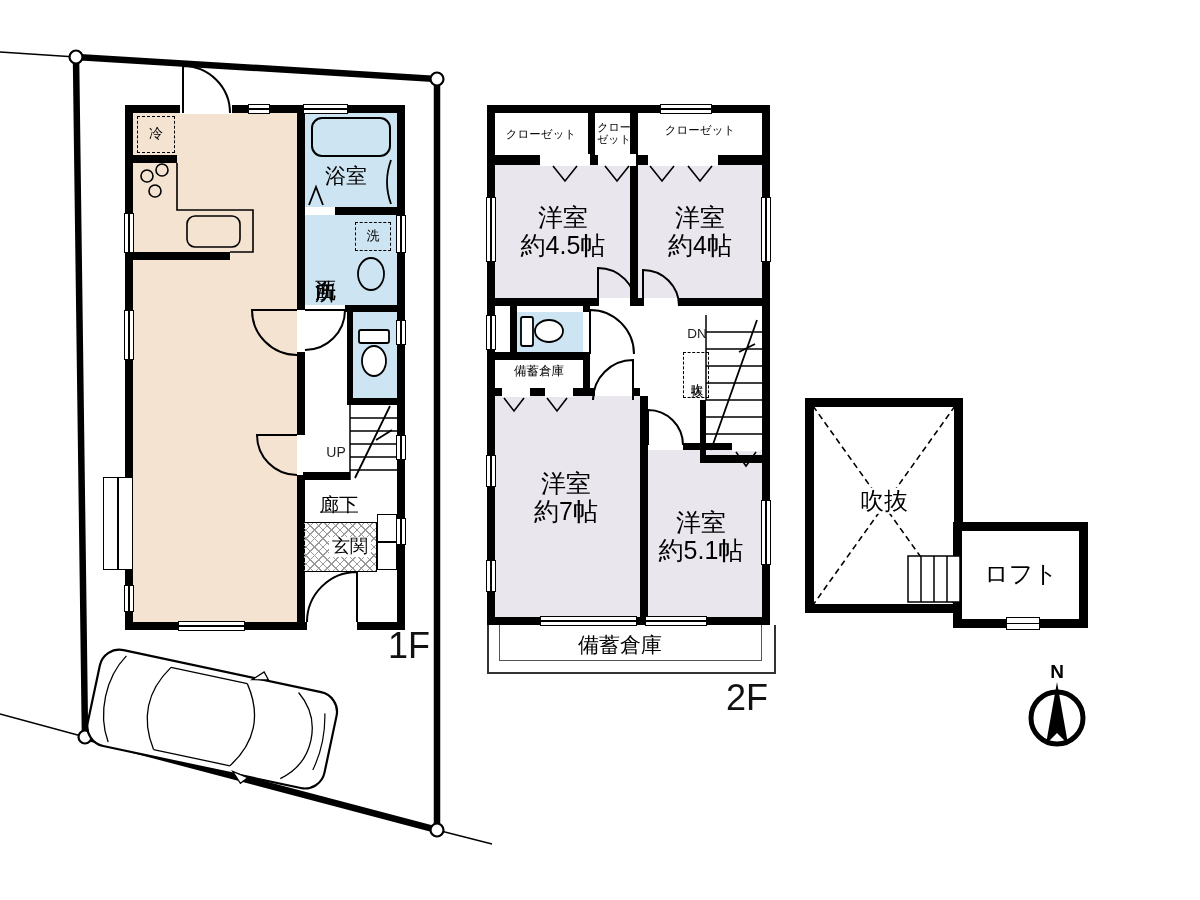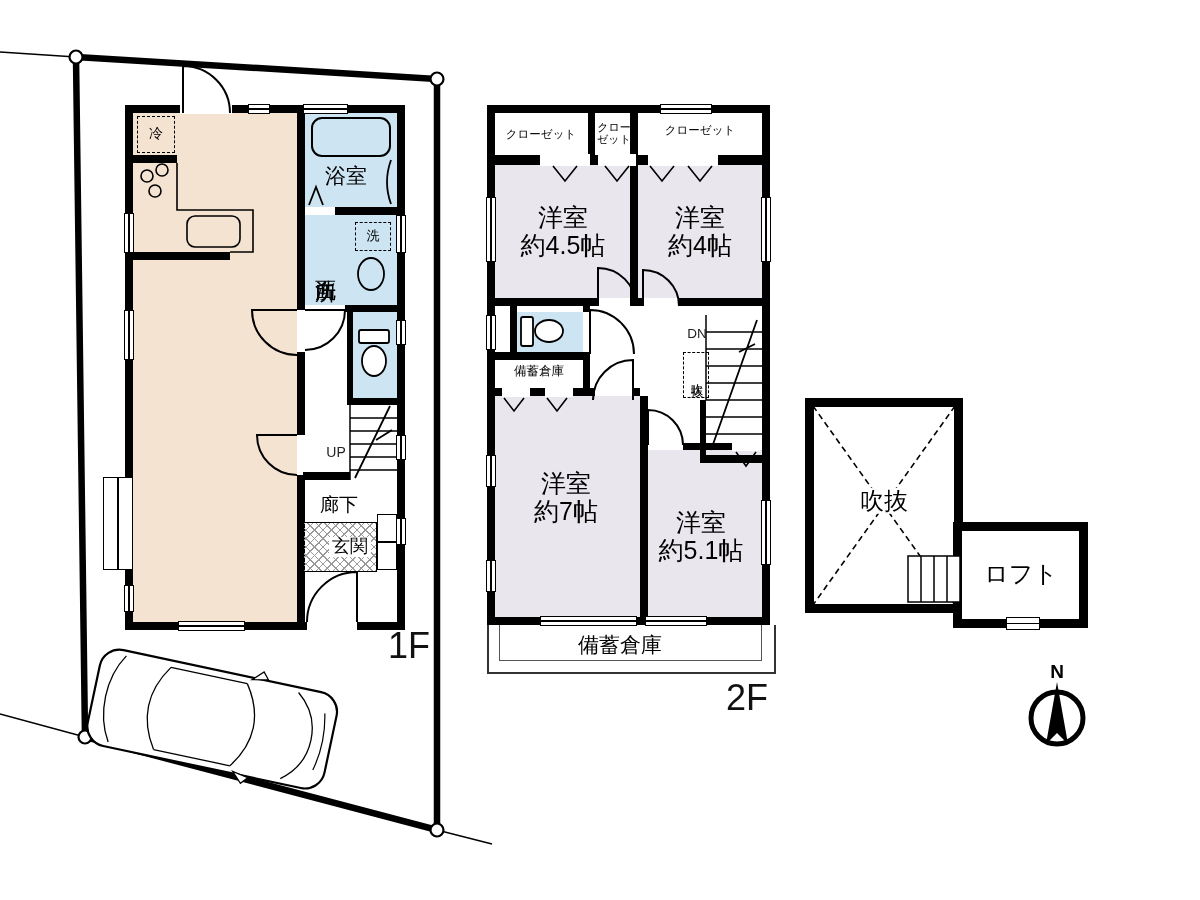--- a/index.html
+++ b/index.html
@@ -241,21 +241,21 @@
       <path d="M152 96 L162 106 L168 99 Z" stroke-width="1.3"></path>
       <path d="M230 20 Q237 49 230 78" stroke-width="1.2" fill="none"></path>
     </g>
   </svg>
 
   <div class="lbl" style="left:346px;top:176px;font-size:21px;">浴室</div>
   <div class="lbl vtext" style="left:326px;top:264px;font-size:21px;">洗面所</div>
   <div class="lbl" style="left:373px;top:236px;font-size:13px;">洗</div>
   <div class="lbl" style="left:156px;top:134px;font-size:14px;">冷</div>
   <div class="lbl" style="left:336px;top:453px;font-size:14px;color:#222;">UP</div>
-  <div class="lbl" style="left:339px;top:505px;font-size:19px;">廊下</div>
+  <div class="lbl" style="left:339px;top:505px;font-size:19px;text-decoration:underline;">廊下</div>
   <div class="lbl whitebg" style="left:350px;top:547px;font-size:18px;">玄関</div>
   <div class="lbl" style="left:381px;top:646px;font-size:36px;font-weight:500;color:#111;margin-left:28px;">1F</div>
 
   <div class="lbl" style="left:541px;top:134px;font-size:11.5px;">クローゼット</div>
   <div class="lbl wrap" style="left:614px;top:133px;font-size:11px;">クローゼット</div>
   <div class="lbl" style="left:700px;top:130px;font-size:11.5px;">クローゼット</div>
   <div class="lbl" style="left:563px;top:231px;font-size:25px;">
     <span class="two">洋室</span>
     <span class="two">約4.5帖</span>
   </div>

